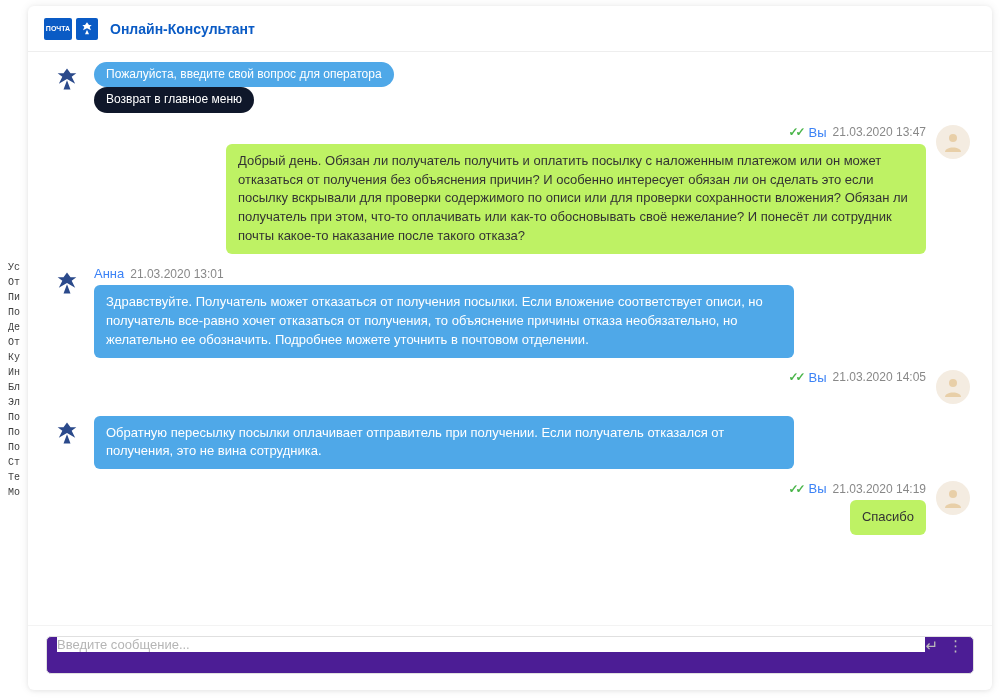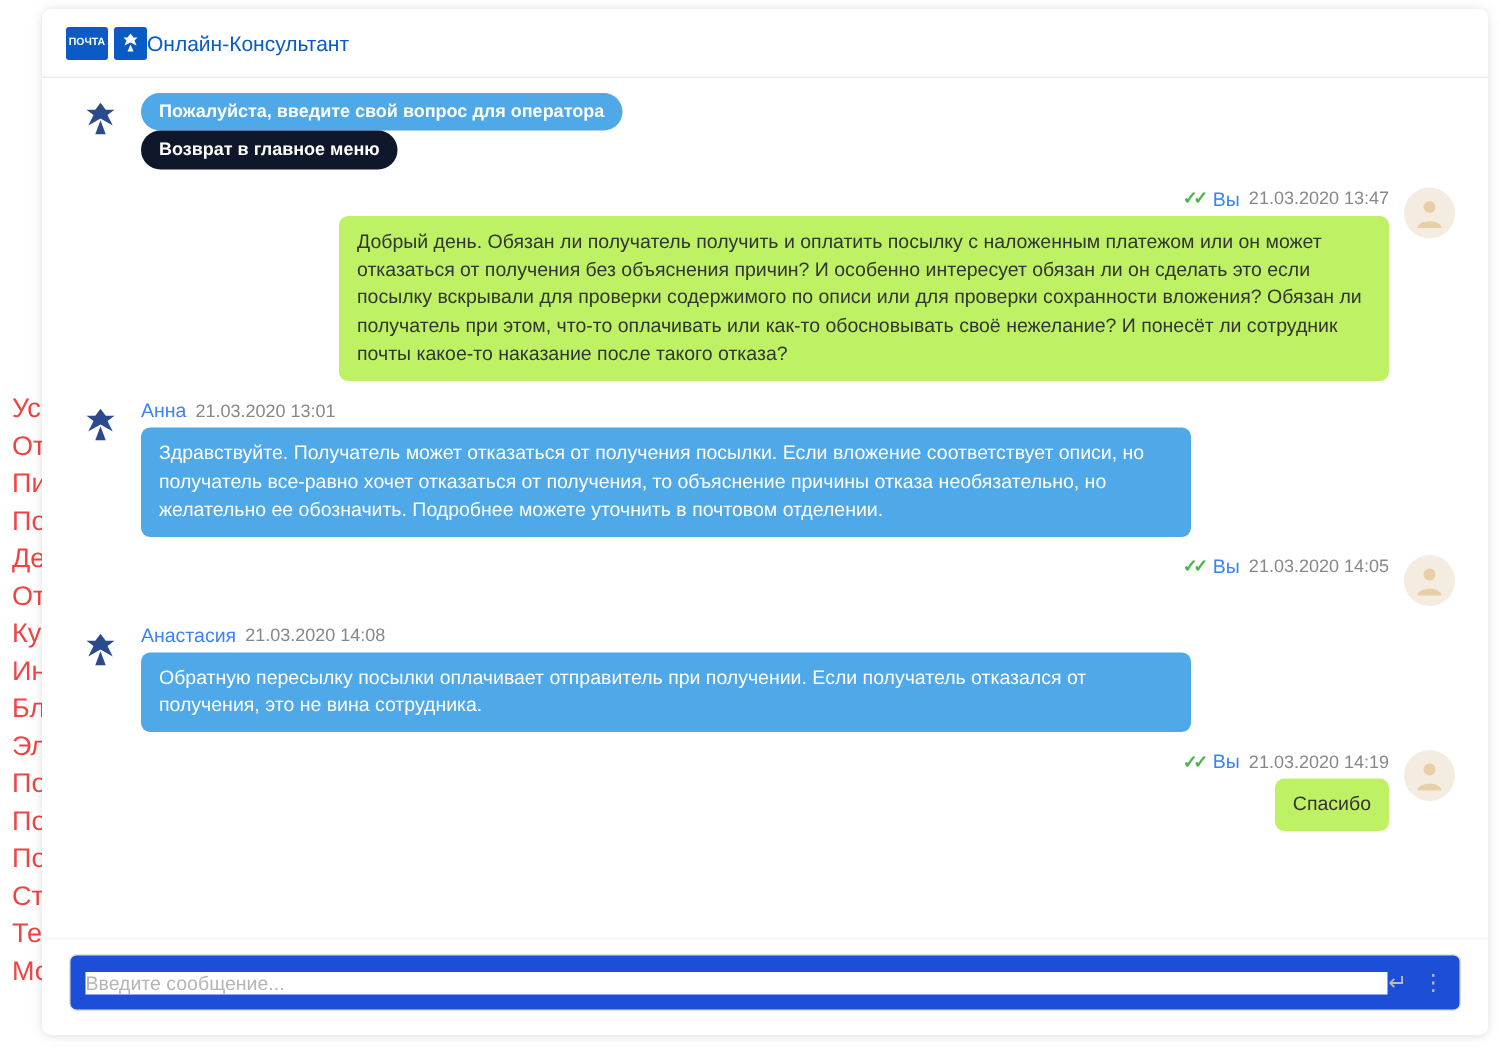--- a/index.html
+++ b/index.html
@@ -12,22 +12,23 @@
       overflow: hidden;
       position: relative;
       color: #333;
     }
 
     
     .bg-nav {
       position: absolute;
       left: 0;
       top: 260px;
-      font-size: 18px;
-      color: #ef4444;
+      font-size: 10px;
+      color: #404040;
+      font-family: Liberation Mono, monospace;
     }
     .bg-nav div { padding: 2px 8px; }
 
     
     .chat-widget {
       position: absolute;
       left: 28px;
       top: 6px;
       right: 8px;
       bottom: 10px;
@@ -57,22 +58,23 @@
       display: flex; align-items: center; justify-content: center;
       border-radius: 2px;
     }
     .logo-emblem {
       width: 22px; height: 22px;
       background: #0a5bc5;
       display:flex; align-items:center; justify-content:center;
       border-radius: 2px;
     }
     .chat-title {
+      margin-left: 12px;
       color: #0a5bc5;
-      font-weight: normal;
+      font-weight: bold;
       font-size: 14px;
     }
 
     .win-controls {
       position: absolute;
       right: 8px;
       top: 10px;
       width: 22px;
       text-align: center;
       font-size: 16px;
@@ -137,37 +139,36 @@
     .bubble.gray {
       background: #bef264;
       color: #333;
     }
     .bubble.pill {
       display: inline-block;
       border-radius: 14px;
       font-size: 12px;
       padding: 4px 12px;
       margin-right:6px;
-      font-weight:bold;
     }
 
     
     .chat-input-wrap {
       padding: 10px 18px 16px;
       border-top: 1px solid #f3f3f3;
     }
     .chat-input {
       display:flex;
-      align-items:center;
+      align-items:flex-start;
       height: 38px;
       border: 1px solid #e0e0e0;
       border-radius: 5px;
       padding: 0 10px;
       color:#aaa;
-      background:#1d4ed8;
+      background:#4c1d95;
     }
     .chat-input input {
       flex:1; border:none; outline:none; font-size:13px; color:#333;
     }
     .chat-input input::placeholder { color:#b5b5b5; }
     .input-icons {
       display:flex; gap:10px; color:#bbb; font-size:15px;
     }
 
     .eagle-svg { width:28px; height:28px; }
@@ -273,24 +274,20 @@
           </svg>
         </div>
       </div>
       <div class="msg-row incoming">
         <div class="avatar">
           <svg class="eagle-svg" viewBox="0 0 24 24">
             <path fill="#2b4a8b" d="M12 3 L9 7 H4 L8 10 L5 16 L12 12 L19 16 L16 10 L20 7 H15 Z M12 13 L9 21 H15 Z"></path>
           </svg>
         </div>
         <div class="msg-col">
-          <div class="msg-meta">
-            <span class="name">Анастасия</span>
-            <span>21.03.2020 14:08</span>
-          </div>
           <div>
             <div class="bubble blue">Обратную пересылку посылки оплачивает отправитель при получении. Если получатель отказался от получения, это не вина сотрудника.</div>
           </div>
         </div>
       </div>
       <div class="msg-row outgoing">
         <div class="msg-col">
           <div class="msg-meta">
             <span class="checks">✓✓</span>
             <span class="name">Вы</span>

